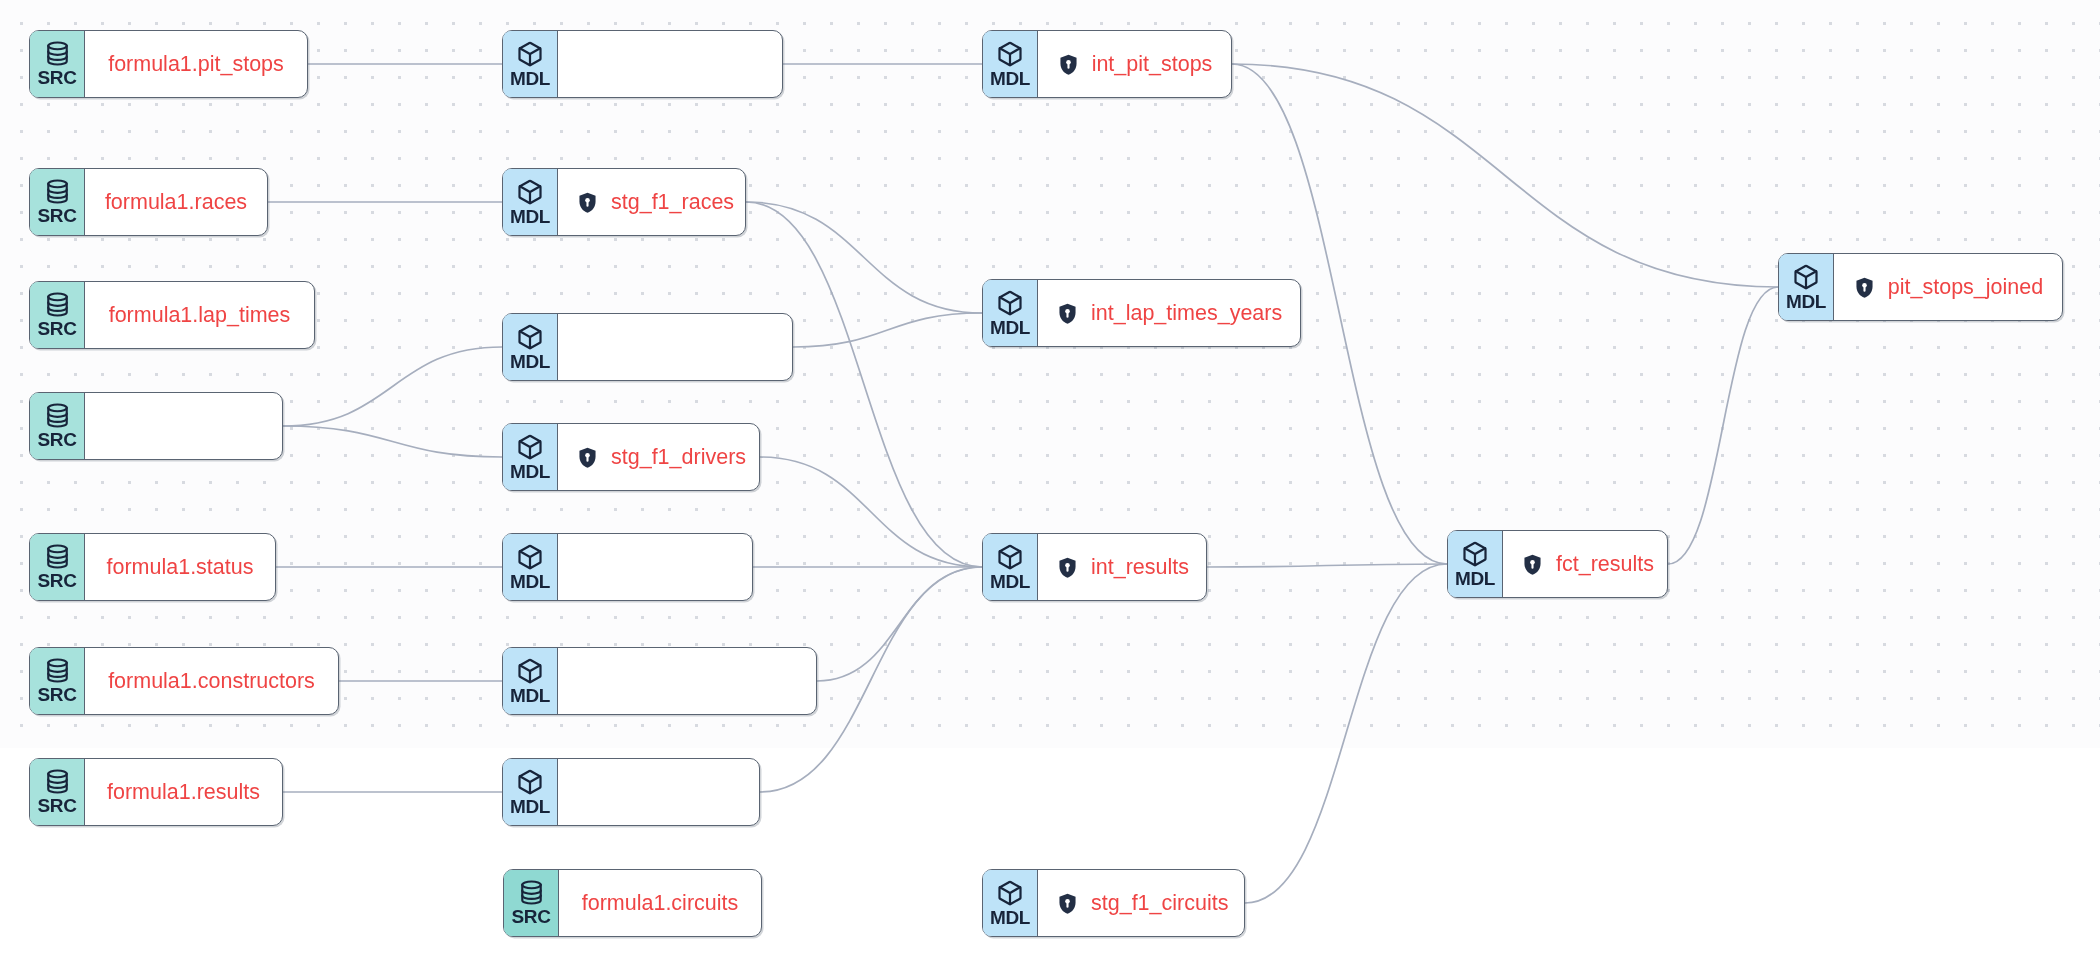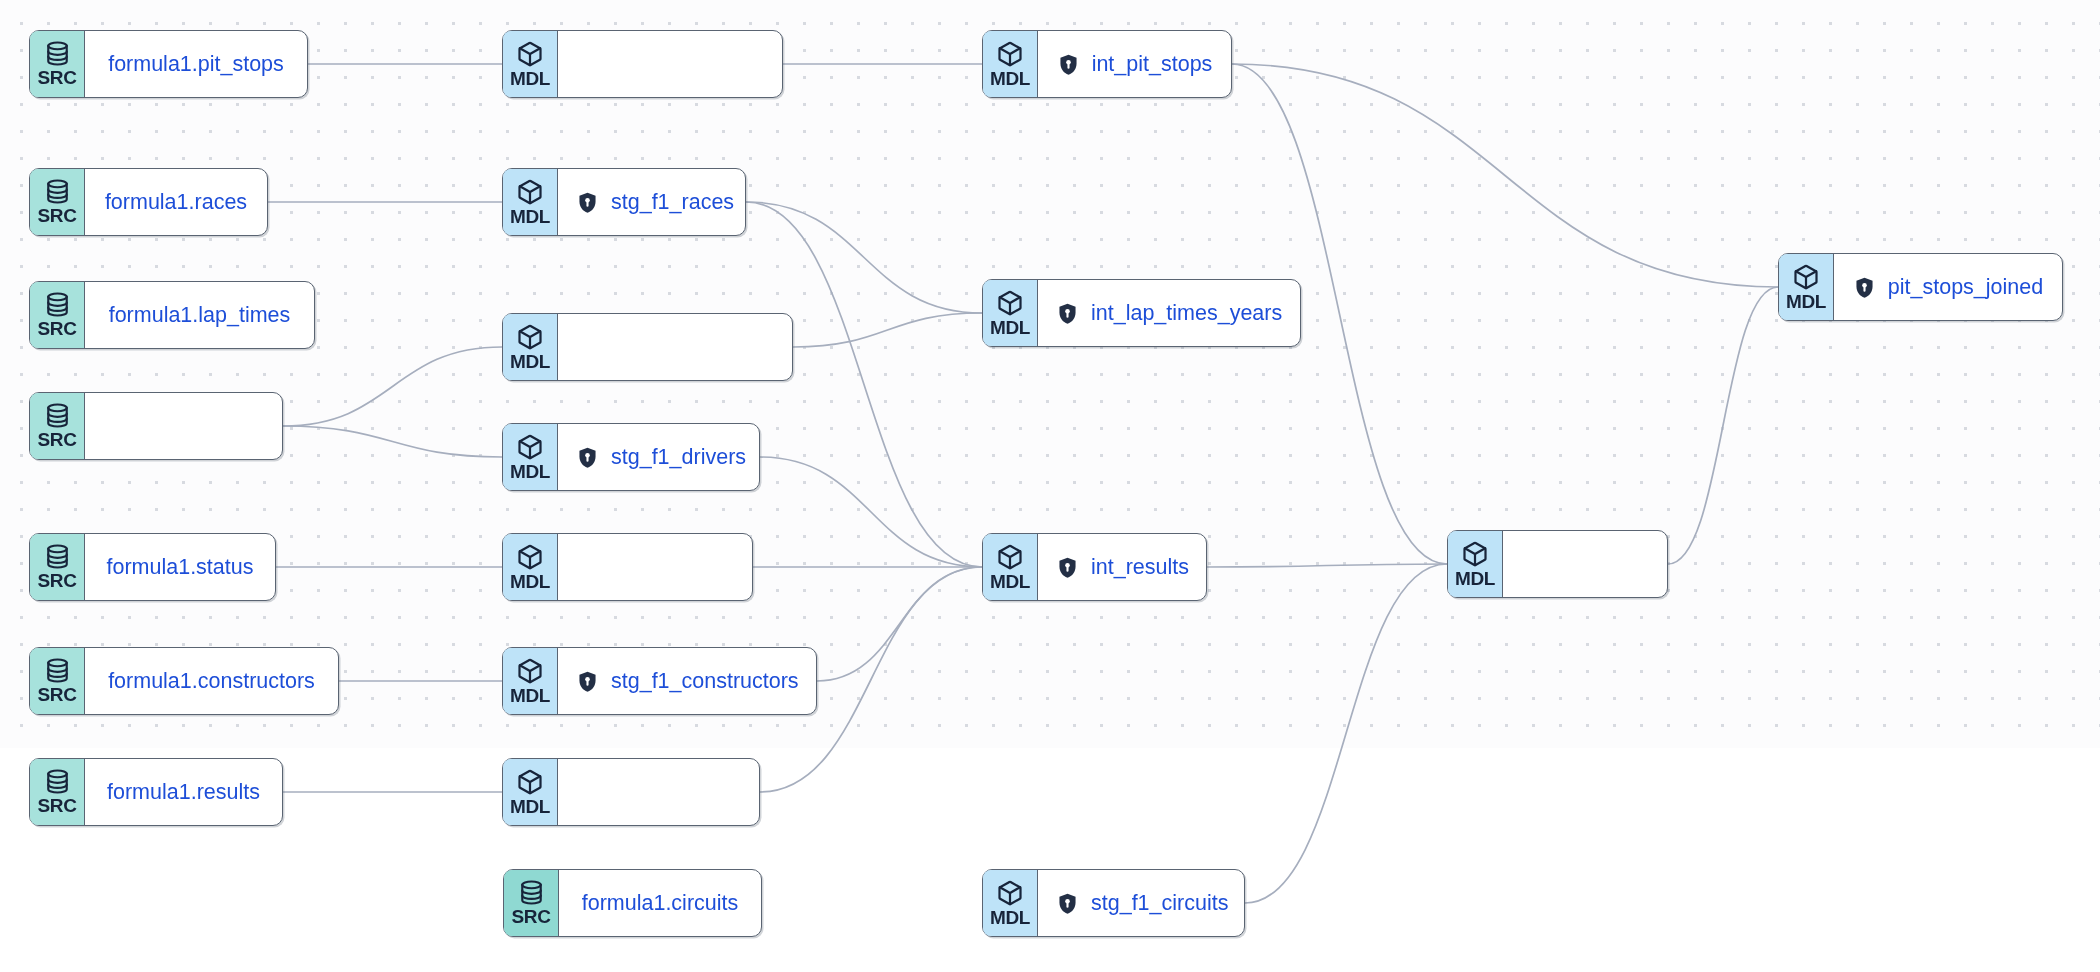--- a/index.html
+++ b/index.html
@@ -31,21 +31,21 @@
   .badge{
     font-size:19px;font-weight:600;letter-spacing:-0.4px;
     color:#17243A;line-height:1.05;
   }
   .node-icon{display:flex;align-items:center;justify-content:center;}
   .node-icon svg{display:block;}
   .label-box{
     flex:1;display:flex;align-items:center;justify-content:center;
     gap:12px;padding:0 18px;white-space:nowrap;
   }
-  .label{font-size:21.5px;color:#1d4ed8;}
+  .label{font-size:21.5px;color:#ef4444;}
   .shield{display:flex;align-items:center;}
 </style>
 </head>
 <body>
 
 <div id="canvas">
   <svg id="edges" xmlns="http://www.w3.org/2000/svg">
       <path d="M 308 64 C 405 64, 405 64, 502 64"></path>
       <path d="M 783 64 C 882.5 64, 882.5 64, 982 64"></path>
       <path d="M 1232 64 C 1505 64, 1505 287, 1778 287"></path>
@@ -298,20 +298,30 @@
     <div class="icon-box" style="background: rgb(190, 227, 248);">
       <span class="node-icon">
           <svg width="28" height="28" viewBox="0 0 24 24" fill="none" stroke="#17243A" stroke-width="1.9" stroke-linecap="round" stroke-linejoin="round">
             <path d="M21 16V8a1 1 0 0 0-.5-.87l-8-4.6a1 1 0 0 0-1 0l-8 4.6A1 1 0 0 0 3 8v8a1 1 0 0 0 .5.87l8 4.6a1 1 0 0 0 1 0l8-4.6A1 1 0 0 0 21 16z"></path>
             <polyline points="3.3 7 12 12 20.7 7"></polyline>
             <line x1="12" y1="21.6" x2="12" y2="12"></line>
           </svg>
         </span>
       <span class="badge">MDL</span>
     </div>
+    <div class="label-box">
+      <span class="shield">
+          <svg width="23" height="23" viewBox="0 0 24 24">
+            <path d="M12 1.8 20.4 4.9 V11 C20.4 16.8 17 21 12 22.8 C7 21 3.6 16.8 3.6 11 V4.9 Z" fill="#232F45"></path>
+            <circle cx="12" cy="9.6" r="2.4" fill="#FFFFFF"></circle>
+            <path d="M10.9 10.8 h2.2 v4.6 a1.1 1.1 0 0 1-2.2 0 Z" fill="#FFFFFF"></path>
+          </svg>
+        </span>
+      <span class="label">fct_results</span>
+    </div>
   </div>
     <div class="node" style="left: 29px; top: 647px; width: 310px; height: 68px;">
     <div class="icon-box" style="background: rgb(167, 226, 220);">
       <span class="node-icon">
           <svg width="27" height="27" viewBox="0 0 24 24" fill="none" stroke="#17243A" stroke-width="1.9" stroke-linecap="round" stroke-linejoin="round">
             <ellipse cx="12" cy="5.2" rx="8.2" ry="3"></ellipse>
             <path d="M20.2 5.2v13.6c0 1.66-3.67 3-8.2 3s-8.2-1.34-8.2-3V5.2"></path>
             <path d="M3.8 10.2c0 1.66 3.67 3 8.2 3s8.2-1.34 8.2-3"></path>
             <path d="M3.8 14.7c0 1.66 3.67 3 8.2 3s8.2-1.34 8.2-3"></path>
           </svg>
@@ -326,30 +336,20 @@
     <div class="node" style="left: 502px; top: 647px; width: 315px; height: 68px;">
     <div class="icon-box" style="background: rgb(190, 227, 248);">
       <span class="node-icon">
           <svg width="28" height="28" viewBox="0 0 24 24" fill="none" stroke="#17243A" stroke-width="1.9" stroke-linecap="round" stroke-linejoin="round">
             <path d="M21 16V8a1 1 0 0 0-.5-.87l-8-4.6a1 1 0 0 0-1 0l-8 4.6A1 1 0 0 0 3 8v8a1 1 0 0 0 .5.87l8 4.6a1 1 0 0 0 1 0l8-4.6A1 1 0 0 0 21 16z"></path>
             <polyline points="3.3 7 12 12 20.7 7"></polyline>
             <line x1="12" y1="21.6" x2="12" y2="12"></line>
           </svg>
         </span>
       <span class="badge">MDL</span>
-    </div>
-    <div class="label-box">
-      <span class="shield">
-          <svg width="23" height="23" viewBox="0 0 24 24">
-            <path d="M12 1.8 20.4 4.9 V11 C20.4 16.8 17 21 12 22.8 C7 21 3.6 16.8 3.6 11 V4.9 Z" fill="#232F45"></path>
-            <circle cx="12" cy="9.6" r="2.4" fill="#FFFFFF"></circle>
-            <path d="M10.9 10.8 h2.2 v4.6 a1.1 1.1 0 0 1-2.2 0 Z" fill="#FFFFFF"></path>
-          </svg>
-        </span>
-      <span class="label">stg_f1_constructors</span>
     </div>
   </div>
     <div class="node" style="left: 29px; top: 758px; width: 254px; height: 68px;">
     <div class="icon-box" style="background: rgb(167, 226, 220);">
       <span class="node-icon">
           <svg width="27" height="27" viewBox="0 0 24 24" fill="none" stroke="#17243A" stroke-width="1.9" stroke-linecap="round" stroke-linejoin="round">
             <ellipse cx="12" cy="5.2" rx="8.2" ry="3"></ellipse>
             <path d="M20.2 5.2v13.6c0 1.66-3.67 3-8.2 3s-8.2-1.34-8.2-3V5.2"></path>
             <path d="M3.8 10.2c0 1.66 3.67 3 8.2 3s8.2-1.34 8.2-3"></path>
             <path d="M3.8 14.7c0 1.66 3.67 3 8.2 3s8.2-1.34 8.2-3"></path>

